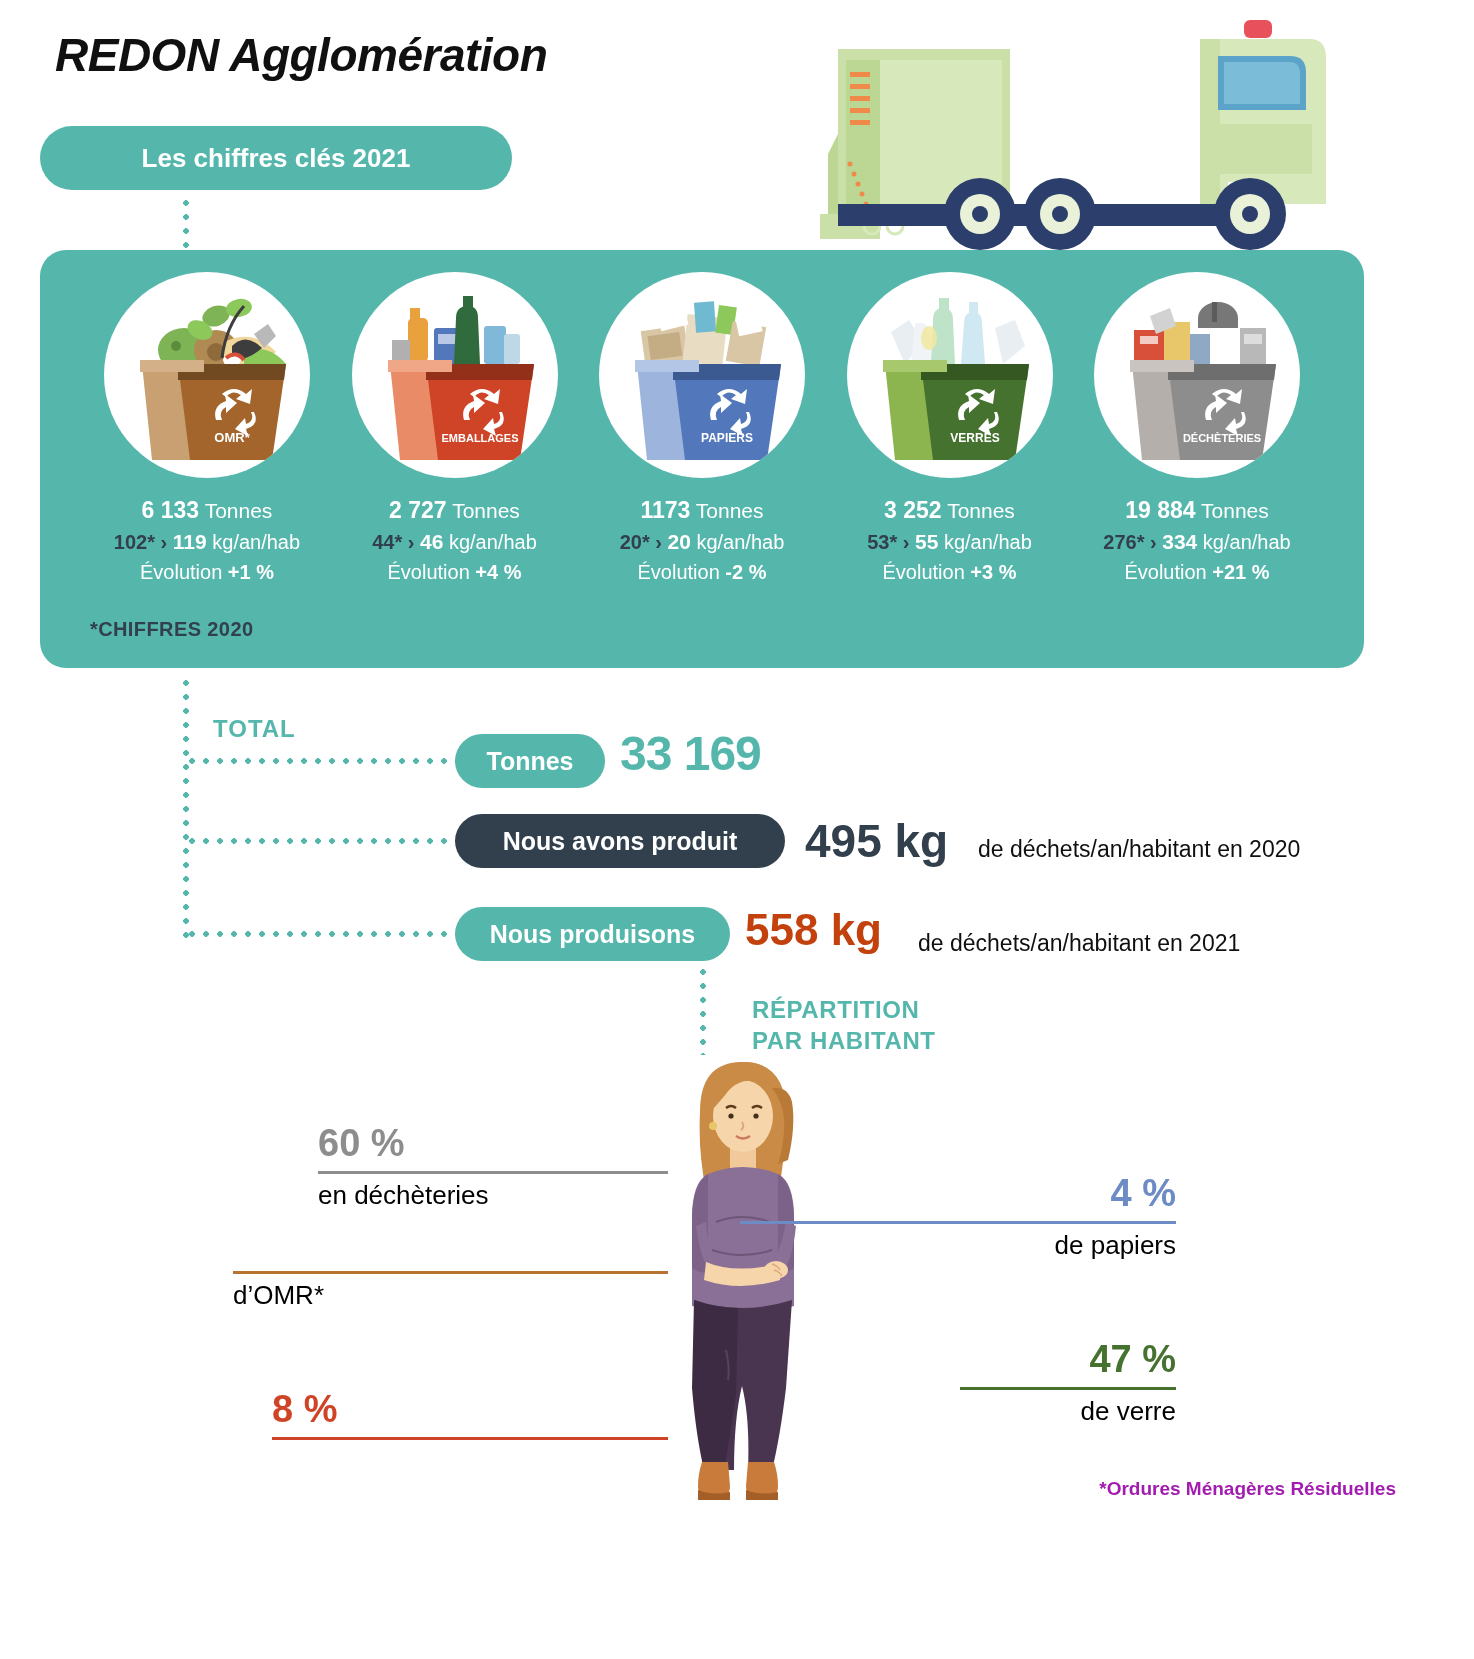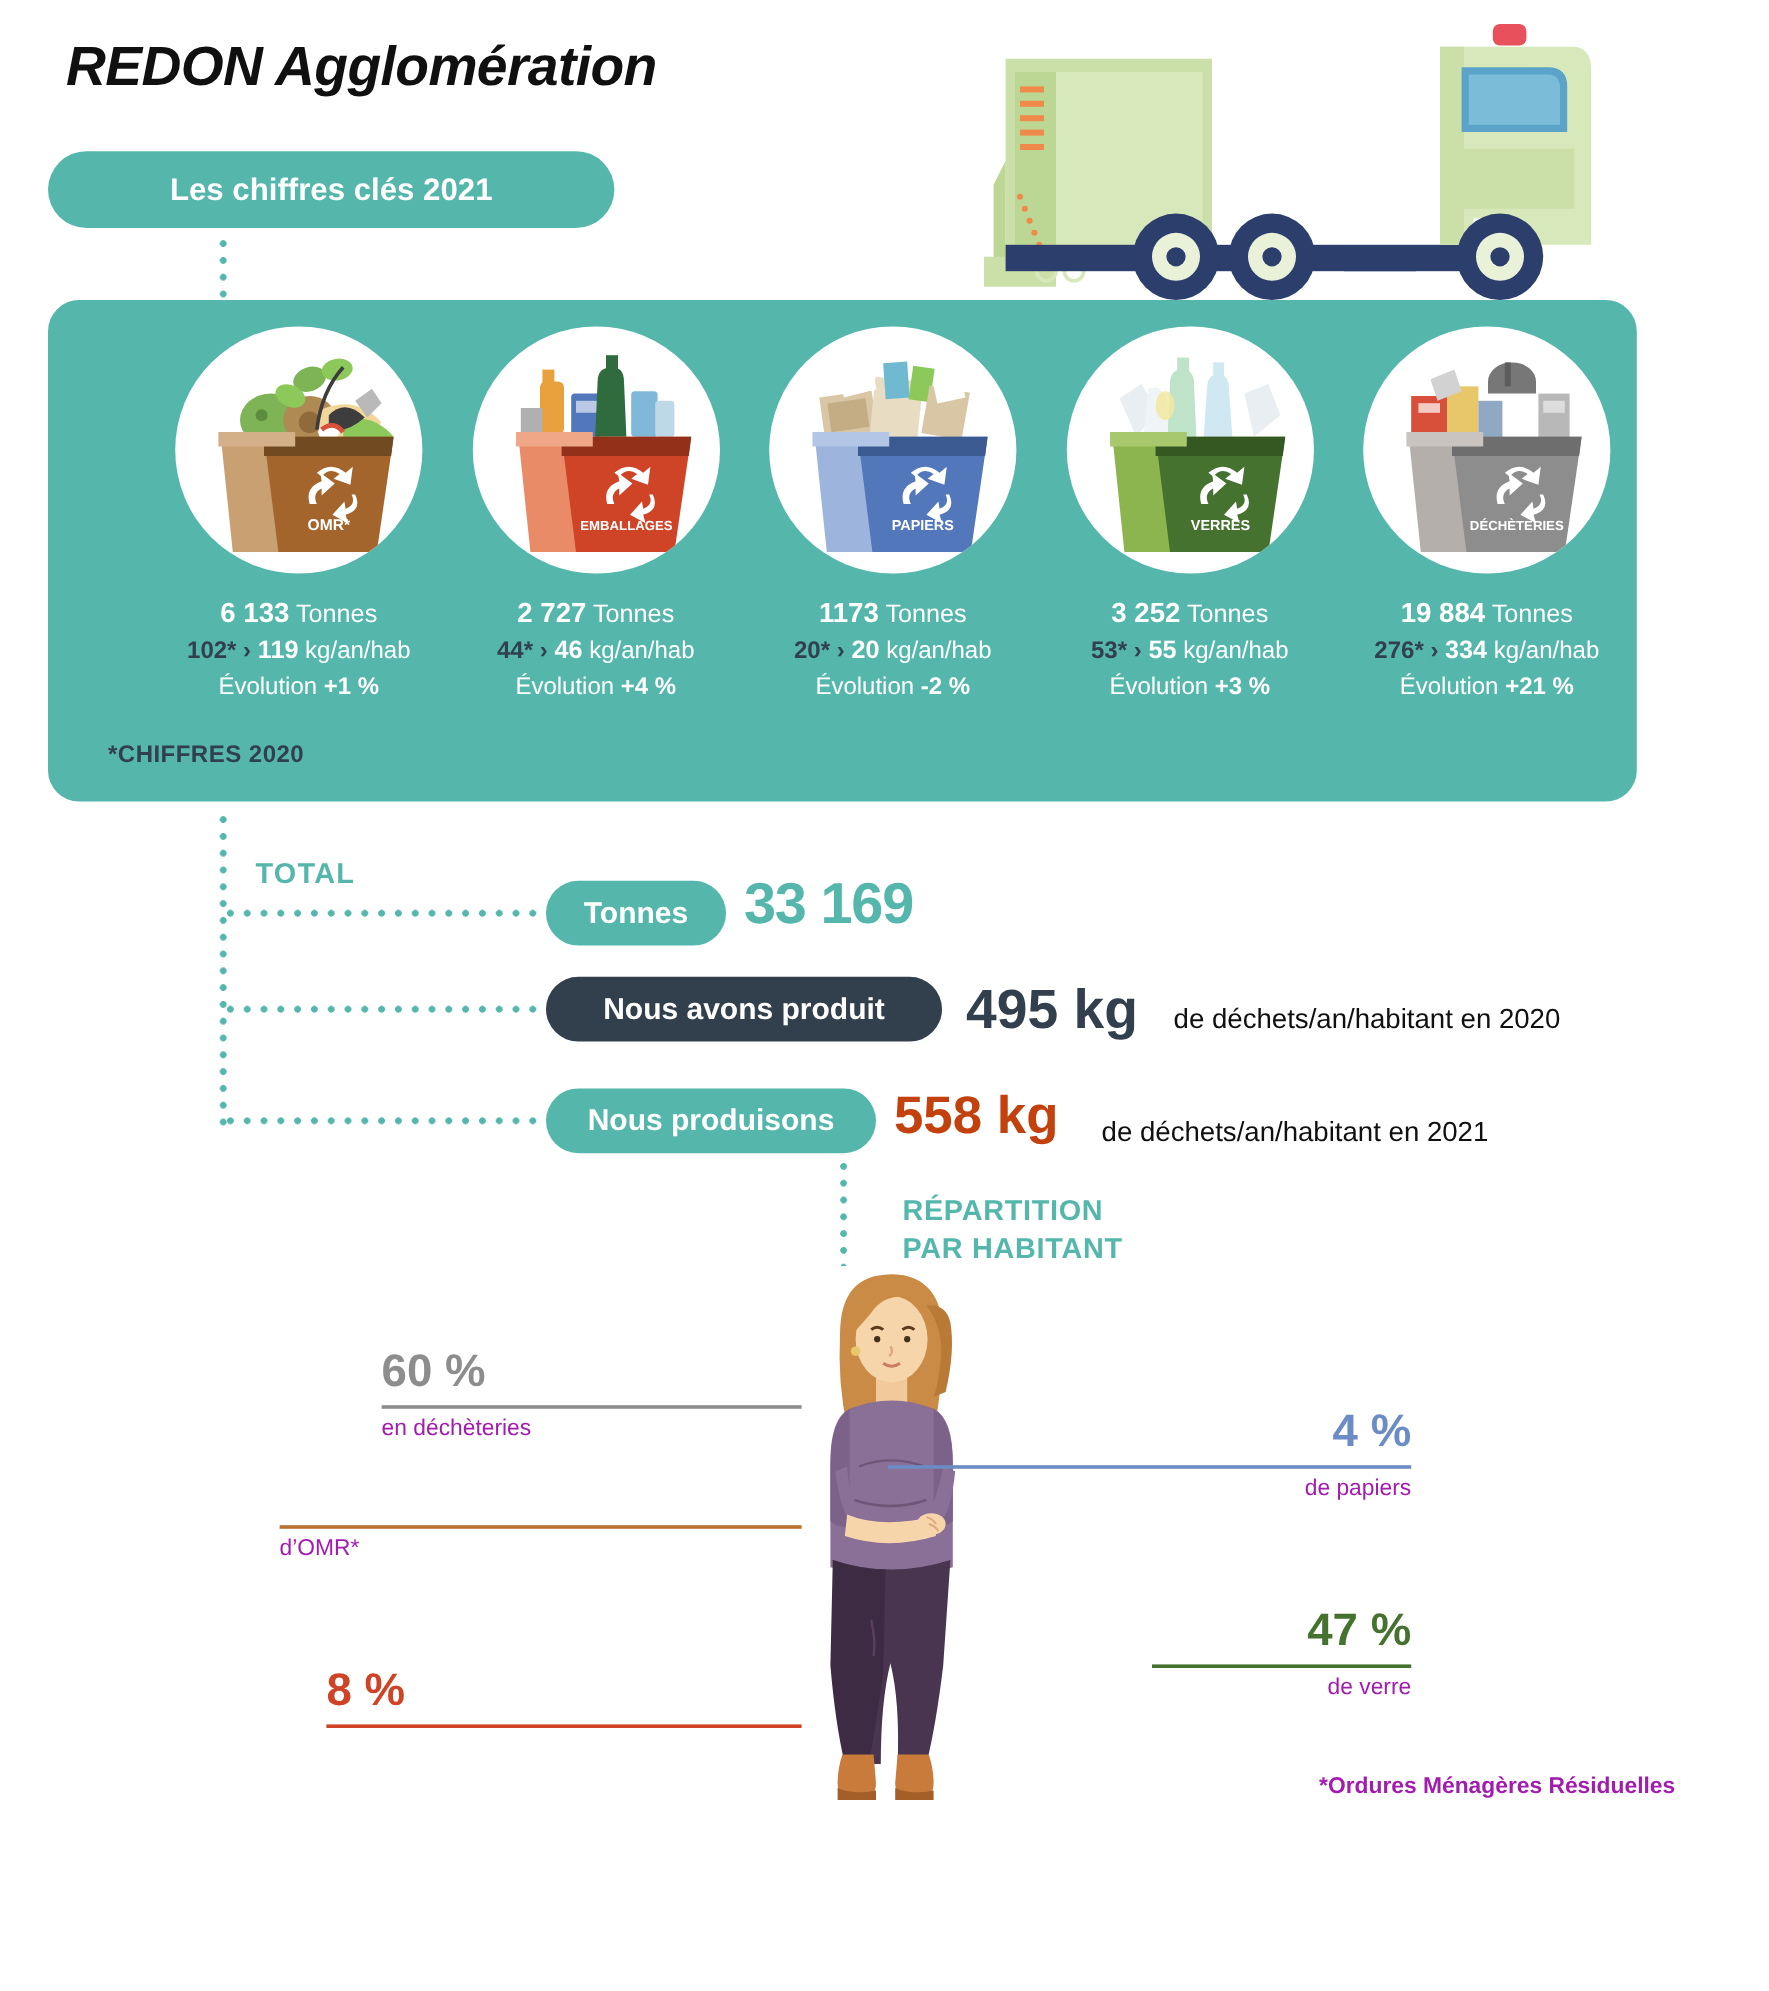--- a/index.html
+++ b/index.html
@@ -41,21 +41,21 @@
   #truck-illustration { position: absolute; left: 820px; top: 14px; }
 
   
   #green-panel {
     position: absolute; left: 40px; top: 250px;
     width: 1324px; height: 418px;
     background: #55b7ac; border-radius: 26px;
   }
   #bins-row {
     position: absolute; left: 0; top: 22px; width: 100%;
-    display: flex; justify-content: space-between; padding: 0 52px; margin-left: 42px;
+    display: flex; justify-content: space-between; padding: 0 52px;
   }
   .bin-col { width: 230px; display: flex; flex-direction: column; align-items: center; }
   .bin-circle {
     width: 206px; height: 206px; border-radius: 50%;
     background: #ffffff; position: relative; overflow: hidden;
   }
   .bin-stats { margin-top: 16px; text-align: center; line-height: 1.45; }
   .line-tonnes { font-size: 21px; color: #ffffff; }
   .line-tonnes b { font-size: 23px; font-weight: bold; }
   .line-kg { font-size: 20px; color: #ffffff; }
@@ -109,21 +109,21 @@
     line-height: 1.28; letter-spacing: 0.6px;
   }
 
   
   #woman-illustration { position: absolute; left: 648px; top: 1050px; }
 
   
   .callout { position: absolute; }
   .callout .pct { font-size: 38px; font-weight: bold; line-height: 1; }
   .callout .rule { height: 3px; margin: 9px 0 6px 0; }
-  .callout .desc { font-size: 19px; color: #a21caf; }
+  .callout .desc { font-size: 26px; color: #000000; }
   .callout.left { text-align: left; }
   .callout.right { text-align: right; }
 
   #callout-dechet { left: 318px; top: 1124px; width: 350px; }
   #callout-omr    { left: 233px; top: 1262px; width: 435px; }
   #callout-emb    { left: 272px; top: 1390px; width: 396px; }
   #callout-pap    { left: 740px; top: 1174px; width: 436px; }
   #callout-verre  { left: 960px; top: 1340px; width: 216px; }
 
   #footnote {

